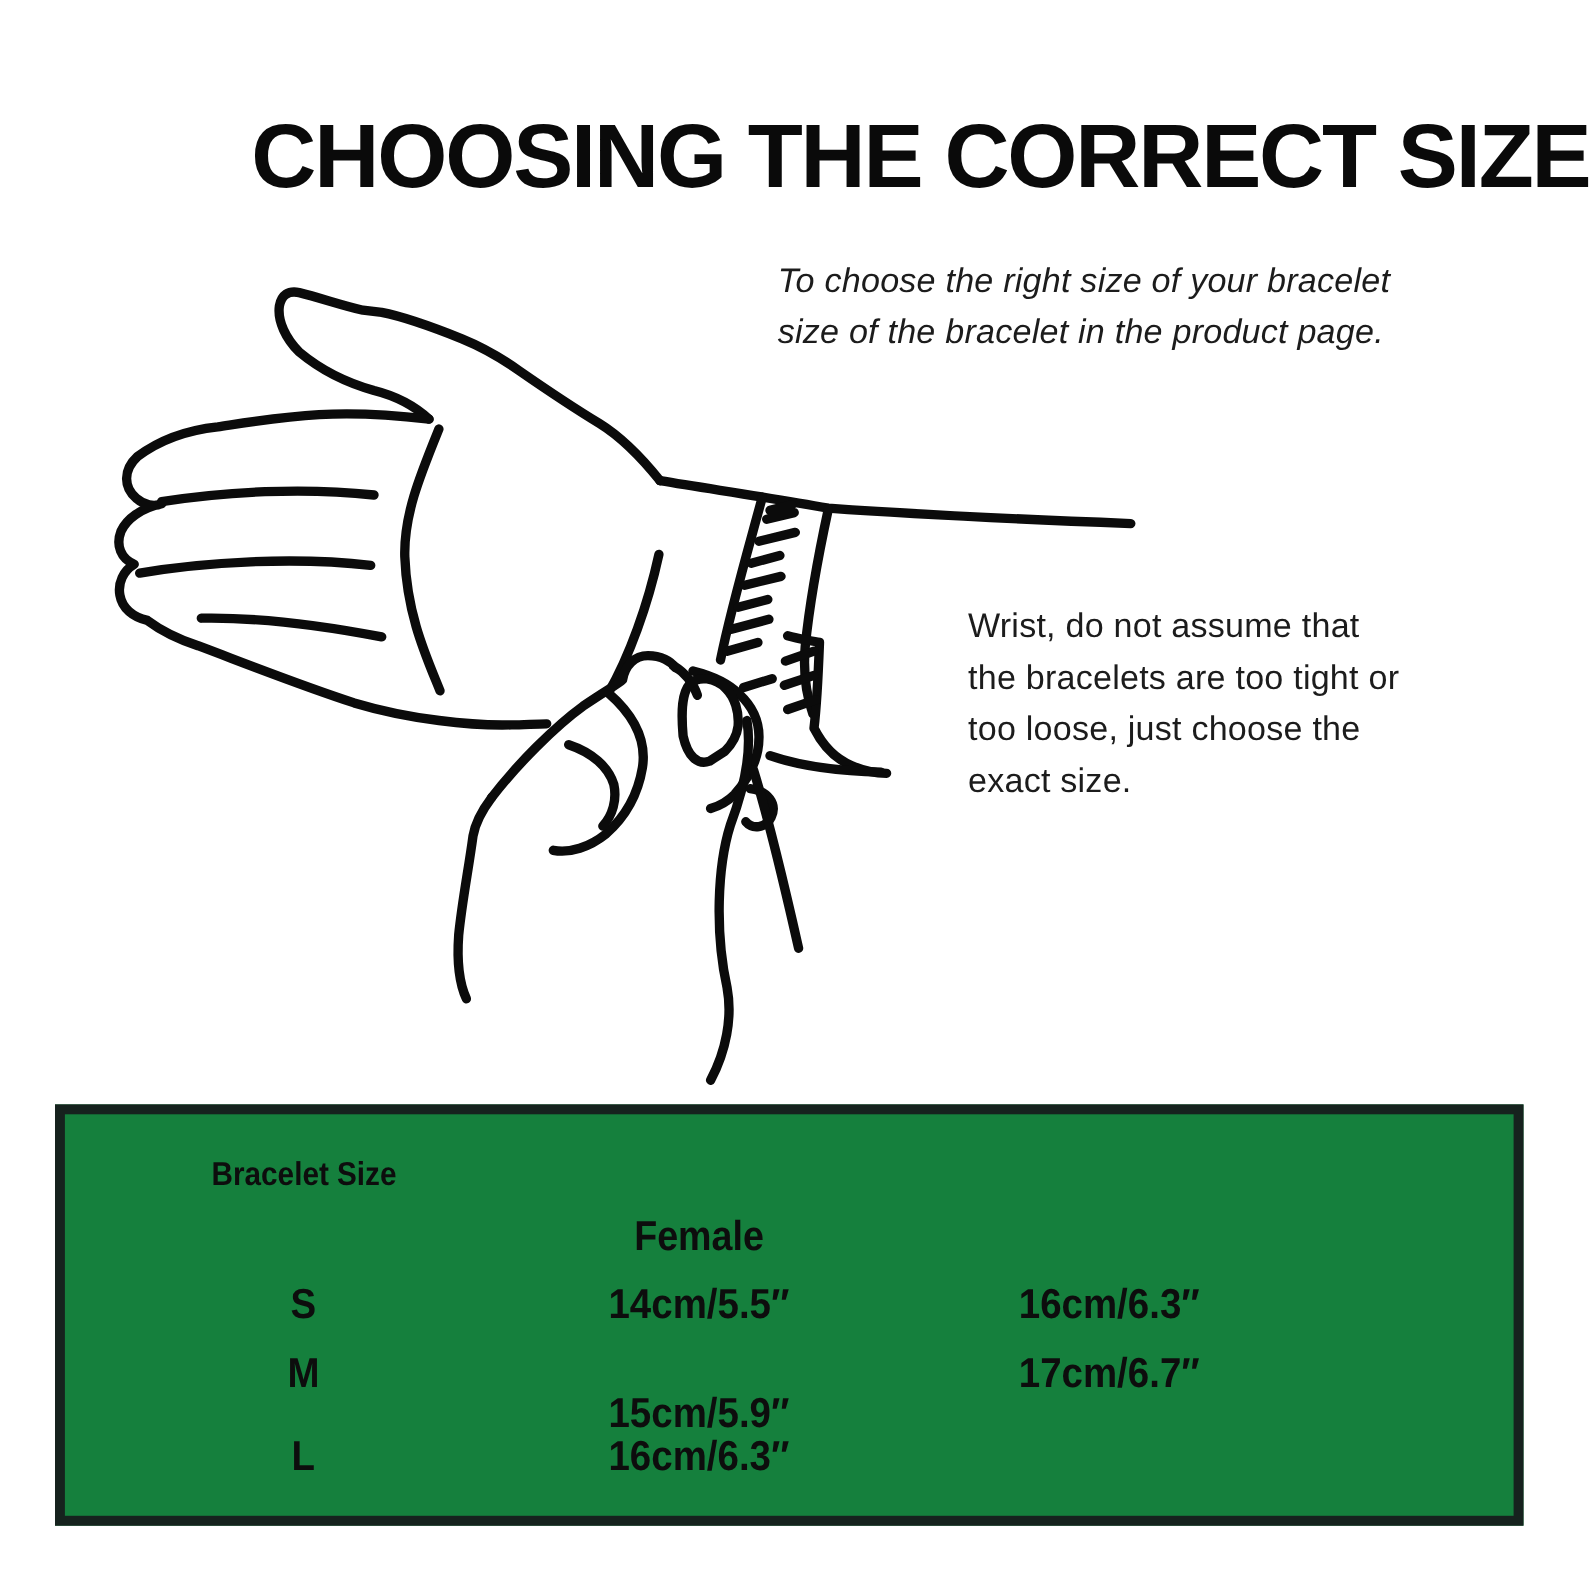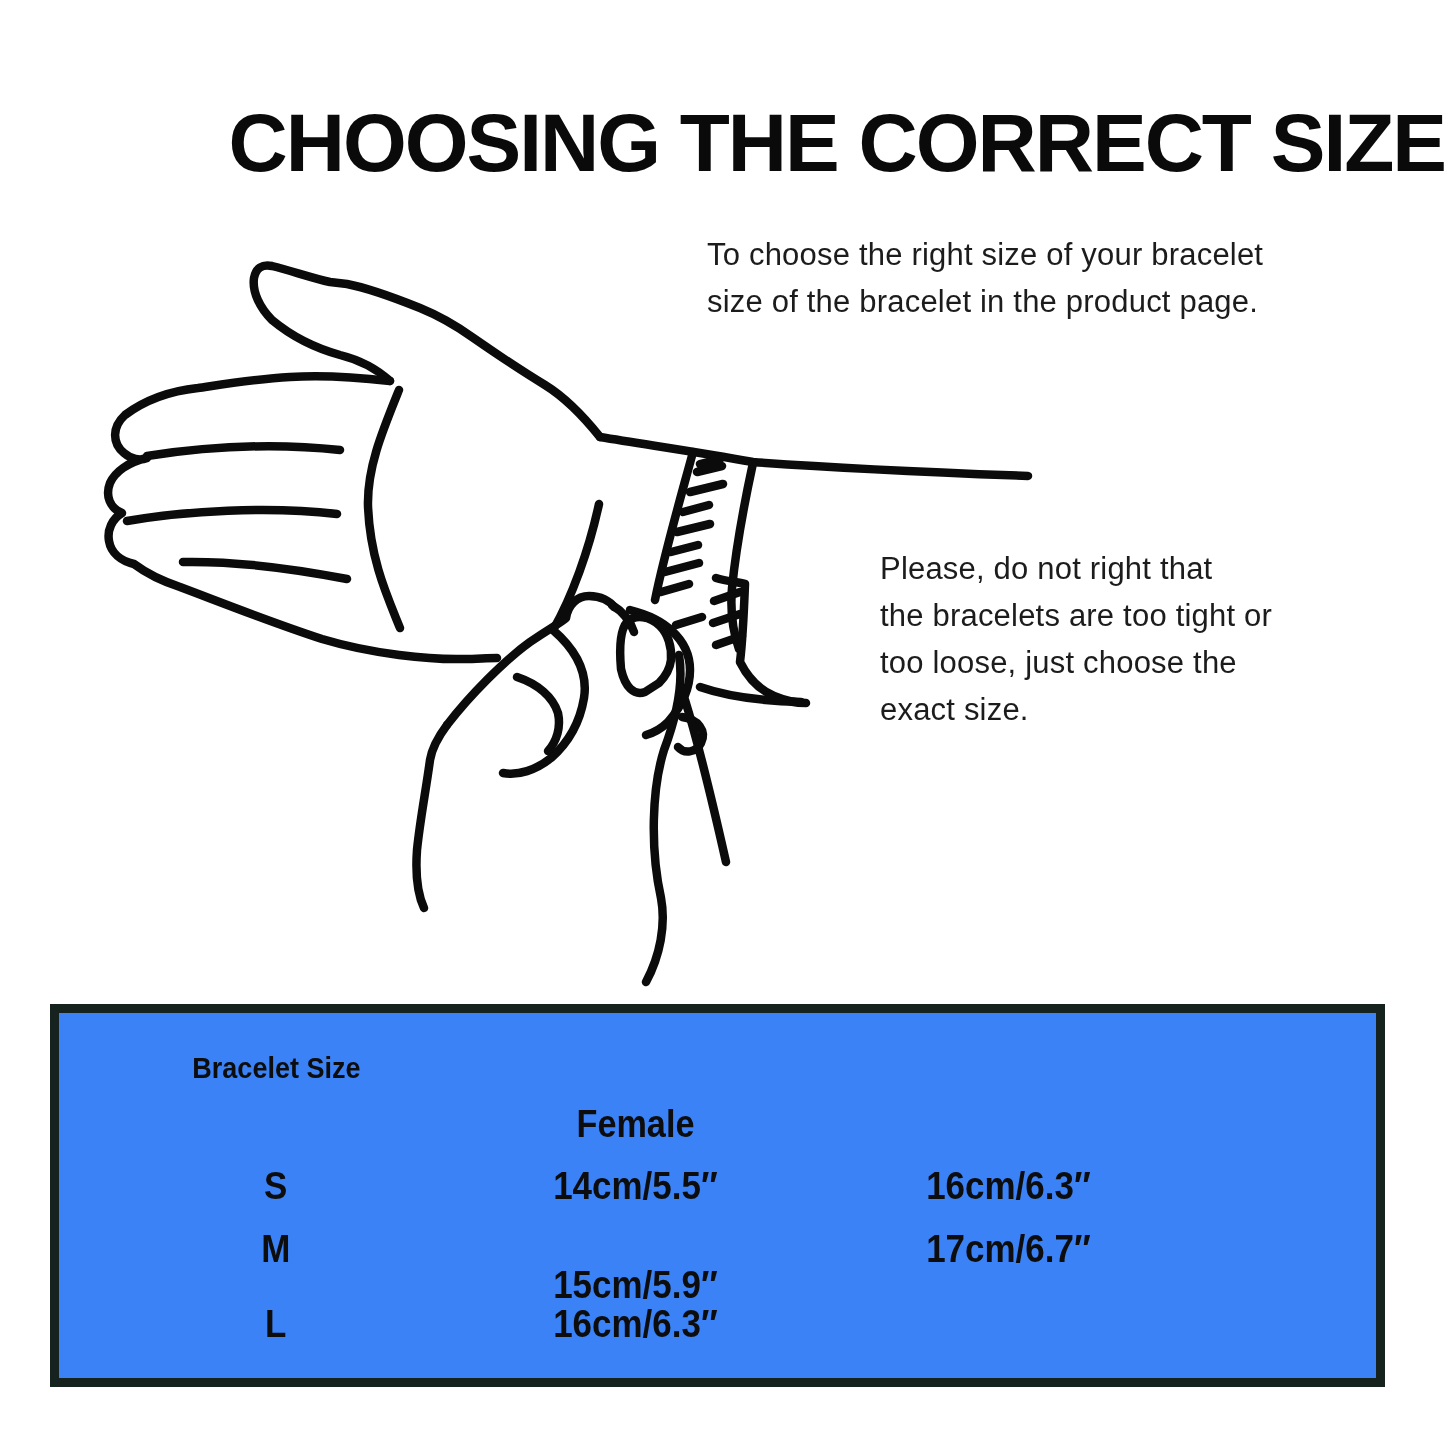--- a/index.html
+++ b/index.html
@@ -31,30 +31,30 @@
     stroke: #0b0b0b;
     stroke-width: 8.5;
     stroke-linecap: round;
     stroke-linejoin: round;
   }
 
   
   .para { font-size: 31px; letter-spacing: 0.2px; color: #1c1c1c; }
   .para .ln { white-space: nowrap; }
   .intro { left: 707px; top: 232px; }
-  .intro .ln { height: 46.5px; line-height: 46.5px; }
+  .intro .ln { height: 46.5px; line-height: 46.5px; font-style: italic; }
   .note { left: 880px; top: 545px; }
   .note .ln { height: 47px; line-height: 47px; }
 
   
   .size-table {
     left: 50px; top: 1004px;
     width: 1335px; height: 383px;
     border: 9px solid #16221e;
-    background: #3b82f6;
+    background: #15803d;
     box-sizing: border-box;
   }
   .tcell {
     position: absolute;
     width: 400px;
     text-align: center;
     font-weight: bold;
     color: #0d0d0d;
     white-space: nowrap;
   }
@@ -101,21 +101,21 @@
 </svg>
 
 <div class="title abs">CHOOSING THE CORRECT SIZE</div>
 
 <div class="para intro abs">
   <div class="ln">To choose the right size of your bracelet</div>
   <div class="ln">size of the bracelet in the product page.</div>
 </div>
 
 <div class="para note abs">
-  <div class="ln">Please, do not right that</div>
+  <div class="ln">Wrist, do not assume that</div>
   <div class="ln">the bracelets are too tight or</div>
   <div class="ln">too loose, just choose the</div>
   <div class="ln">exact size.</div>
 </div>
 
 <div class="size-table abs">
   <div class="tcell h30" style="left:17px;  top:36px;"><span class="cnd">Bracelet Size</span></div>
   <div class="tcell h31" style="left:376px; top:92px;"><span class="cnd">Female</span></div>
 
   <div class="tcell d38" style="left:17px;  top:149px;"><span class="cndd">S</span></div>

